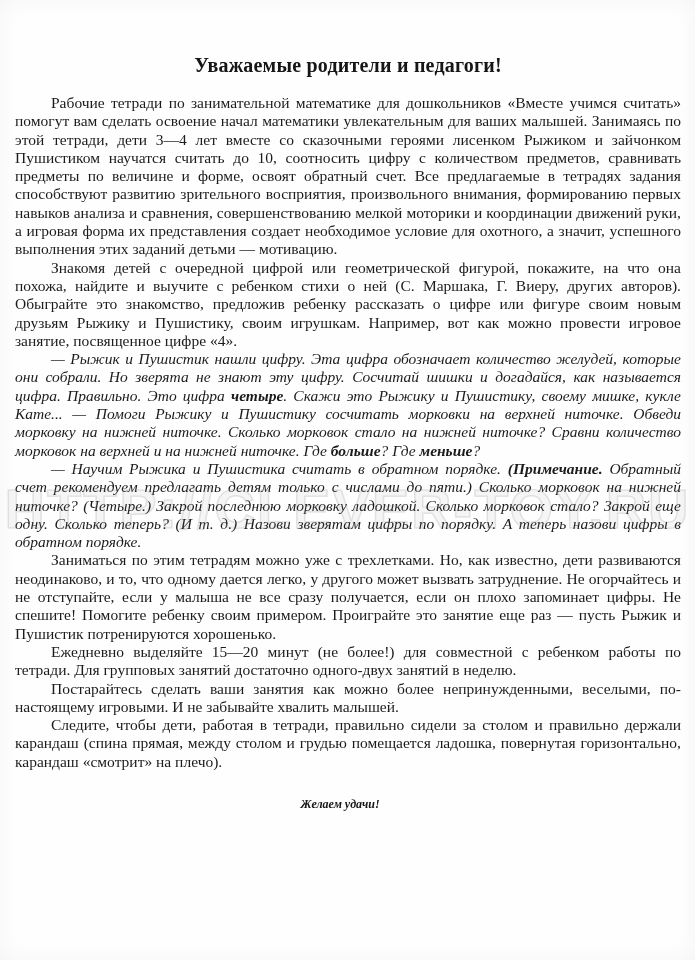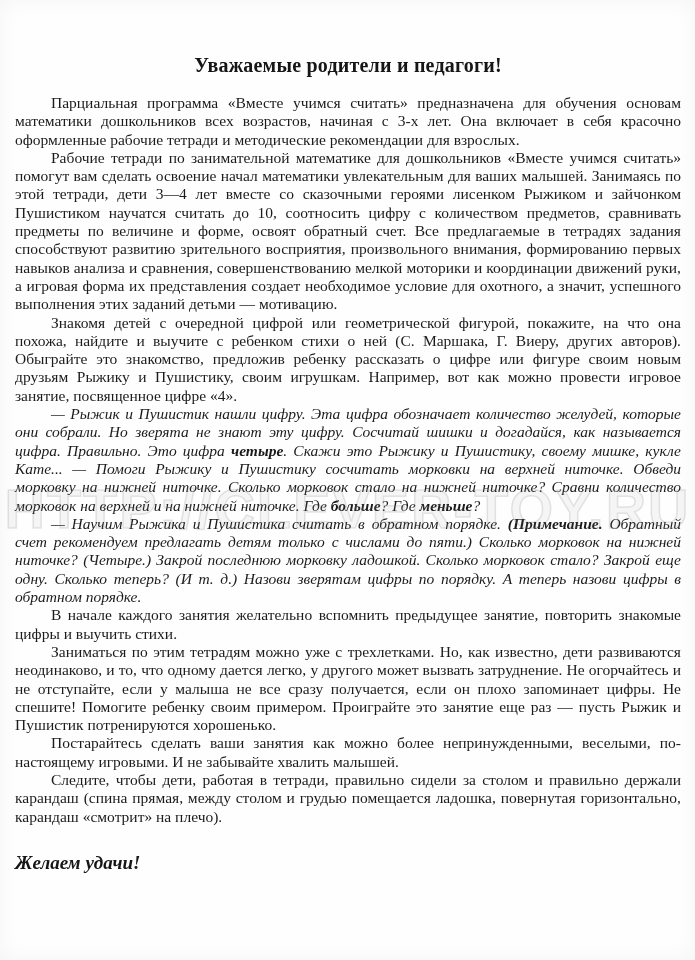--- a/index.html
+++ b/index.html
@@ -43,24 +43,24 @@
   .para.italic {
     font-style: italic;
   }
   .b {
     font-weight: bold;
     margin-top: 24px;
   }
   .closing {
     margin-top: 26px;
     padding-right: 16px;
-    text-align: left;
+    text-align: center;
     font-style: italic;
     font-weight: bold;
-    font-size: 19px;
+    font-size: 12px;
     color: #161616;
   }
   .watermark {
     position: absolute;
     top: 476px;
     left: 0;
     width: 100%;
     text-align: center;
     font-family: "Liberation Sans", sans-serif;
     font-weight: bold;
@@ -72,26 +72,25 @@
     z-index: 2;
     white-space: nowrap;
   }
 </style>
 </head>
 <body>
 
 <div class="page">
   <h1 class="title">Уважаемые родители и педагоги!</h1>
   <div>
-      <p class="para regular"><span>Парциальная программа «Вместе учимся считать» предназначена для обучения основам математики дошкольников всех возрастов, начиная с 3-х лет. Она включает в себя красочно оформленные рабочие тетради и методические рекомендации для взрослых.</span></p>
       <p class="para regular"><span>Рабочие тетради по занимательной математике для дошкольников «Вместе учимся считать» помогут вам сделать освоение начал математики увлекательным для ваших малышей. Занимаясь по этой тетради, дети 3—4 лет вместе со сказочными героями лисенком Рыжиком и зайчонком Пушистиком научатся считать до 10, соотносить цифру с количеством предметов, сравнивать предметы по величине и форме, освоят обратный счет. Все предлагаемые в тетрадях задания способствуют развитию зрительного восприятия, произвольного внимания, формированию первых навыков анализа и сравнения, совершенствованию мелкой моторики и координации движений руки, а игровая форма их представления создает необходимое условие для охотного, а значит, успешного выполнения этих заданий детьми — мотивацию.</span></p>
       <p class="para regular"><span>Знакомя детей с очередной цифрой или геометрической фигурой, покажите, на что она похожа, найдите и выучите с ребенком стихи о ней (С. Маршака, Г. Виеру, других авторов). Обыграйте это знакомство, предложив ребенку рассказать о цифре или фигуре своим новым друзьям Рыжику и Пушистику, своим игрушкам. Например, вот как можно провести игровое занятие, посвященное цифре «4».</span></p>
       <p class="para italic"><span>— Рыжик и Пушистик нашли цифру. Эта цифра обозначает количество желудей, которые они собрали. Но зверята не знают эту цифру. Сосчитай шишки и догадайся, как называется цифра. Правильно. Это цифра </span><span class="b">четыре</span><span>. Скажи это Рыжику и Пушистику, своему мишке, кукле Кате... — Помоги Рыжику и Пушистику сосчитать морковки на верхней ниточке. Обведи морковку на нижней ниточке. Сколько морковок стало на нижней ниточке? Сравни количество морковок на верхней и на нижней ниточке. Где </span><span class="b">больше</span><span>? Где </span><span class="b">меньше</span><span>?</span></p>
       <p class="para italic"><span>— Научим Рыжика и Пушистика считать в обратном порядке. </span><span class="b">(Примечание.</span><span> Обратный счет рекомендуем предлагать детям только с числами до пяти.) Сколько морковок на нижней ниточке? (Четыре.) Закрой последнюю морковку ладошкой. Сколько морковок стало? Закрой еще одну. Сколько теперь? (И т. д.) Назови зверятам цифры по порядку. А теперь назови цифры в обратном порядке.</span></p>
-      <p class="para regular"><span>В начале каждого занятия желательно вспомнить предыдущее занятие, повторить знакомые цифры и выучить стихи.</span></p>
       <p class="para regular"><span>Заниматься по этим тетрадям можно уже с трехлетками. Но, как известно, дети развиваются неодинаково, и то, что одному дается легко, у другого может вызвать затруднение. Не огорчайтесь и не отступайте, если у малыша не все сразу получается, если он плохо запоминает цифры. Не спешите! Помогите ребенку своим примером. Проиграйте это занятие еще раз — пусть Рыжик и Пушистик потренируются хорошенько.</span></p>
+      <p class="para regular"><span>Ежедневно выделяйте 15—20 минут (не более!) для совместной с ребенком работы по тетради. Для групповых занятий достаточно одного-двух занятий в неделю.</span></p>
       <p class="para regular"><span>Постарайтесь сделать ваши занятия как можно более непринужденными, веселыми, по-настоящему игровыми. И не забывайте хвалить малышей.</span></p>
       <p class="para regular"><span>Следите, чтобы дети, работая в тетради, правильно сидели за столом и правильно держали карандаш (спина прямая, между столом и грудью помещается ладошка, повернутая горизонтально, карандаш «смотрит» на плечо).</span></p>
     </div>
   <div class="closing">Желаем удачи!</div>
 </div>
 
 <div class="watermark">HTTP://CLEVER-TOY.RU</div>
 
 </body></html>

